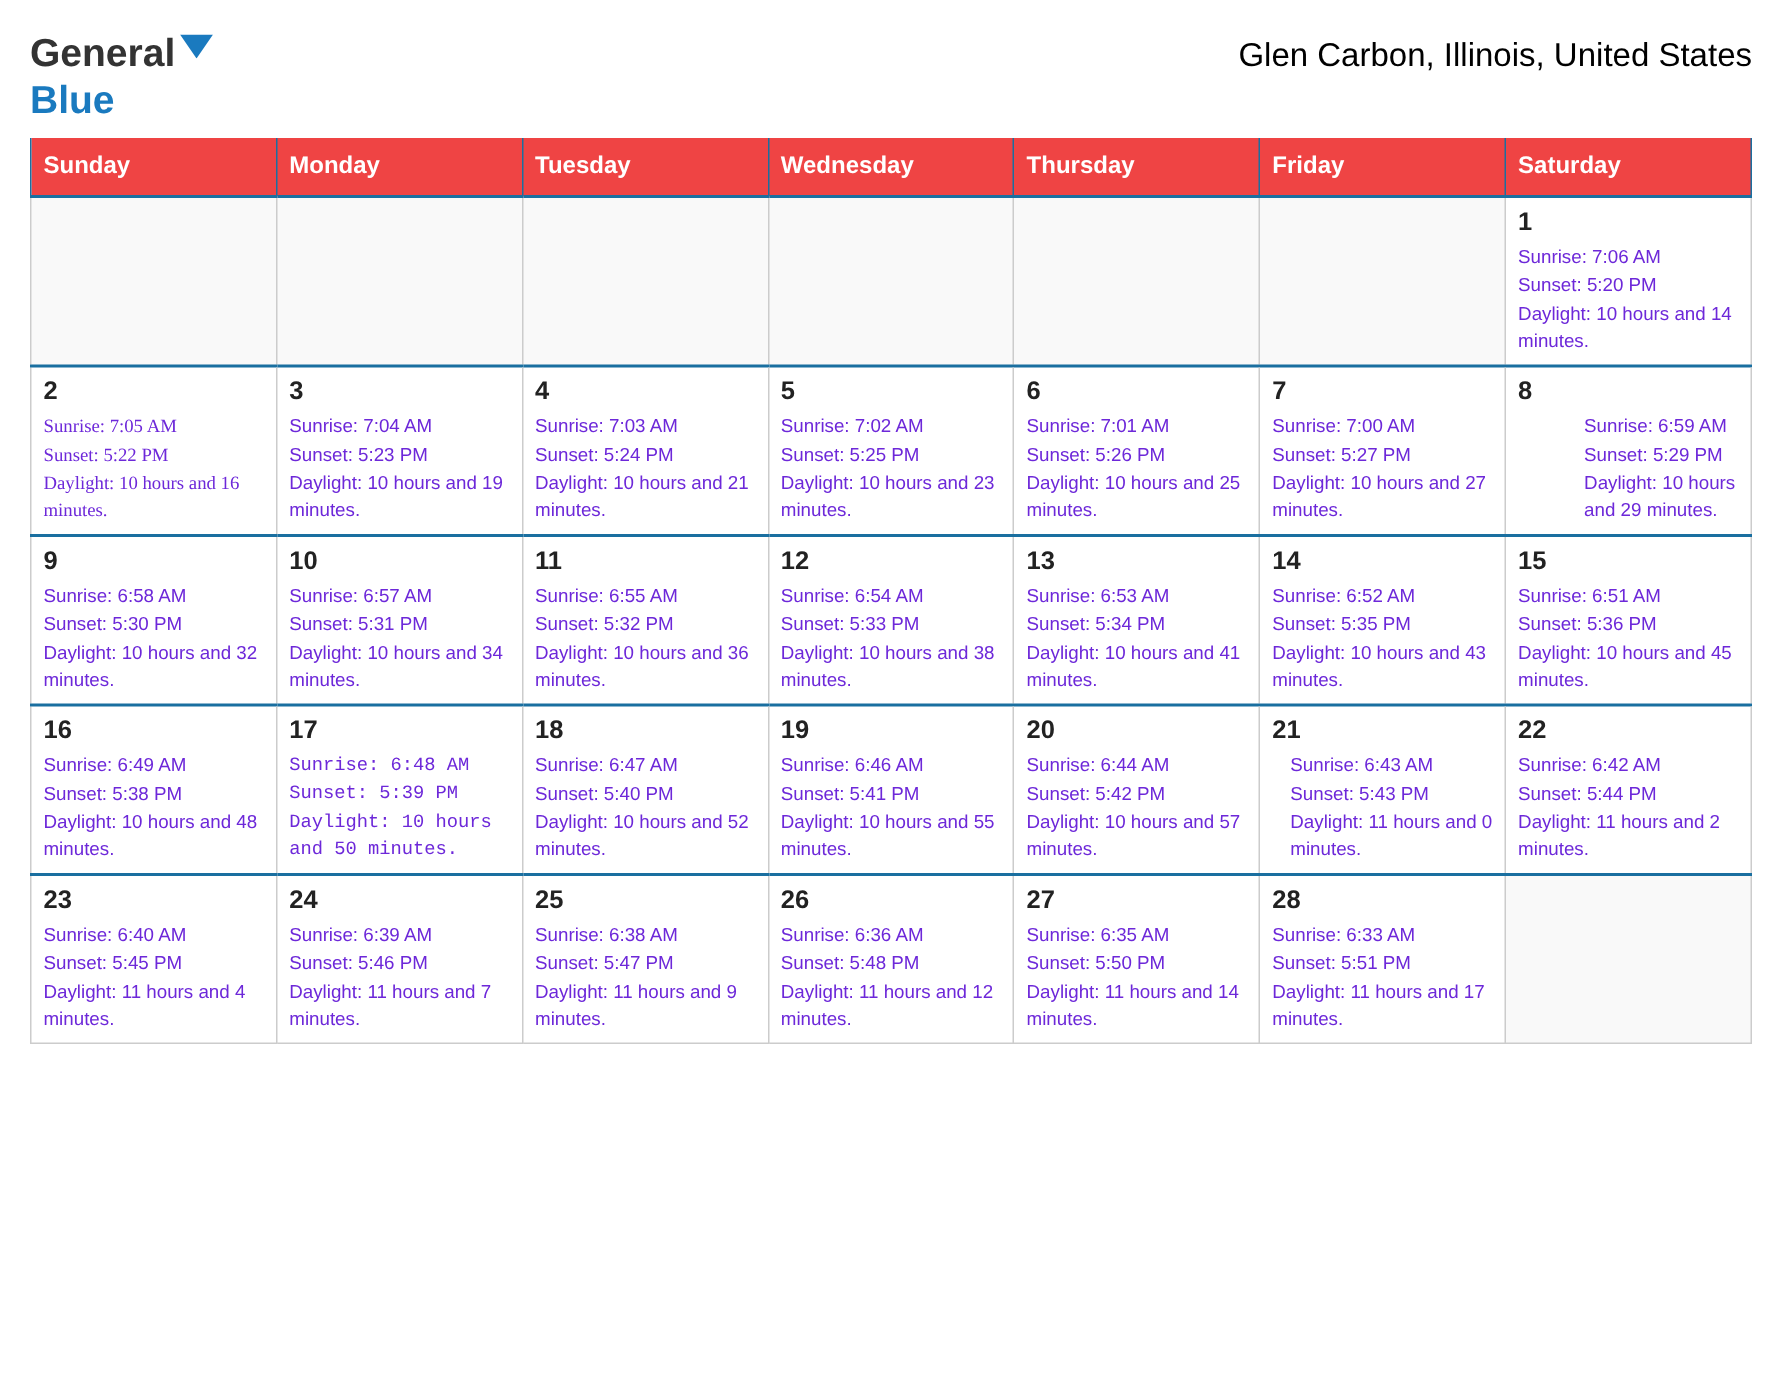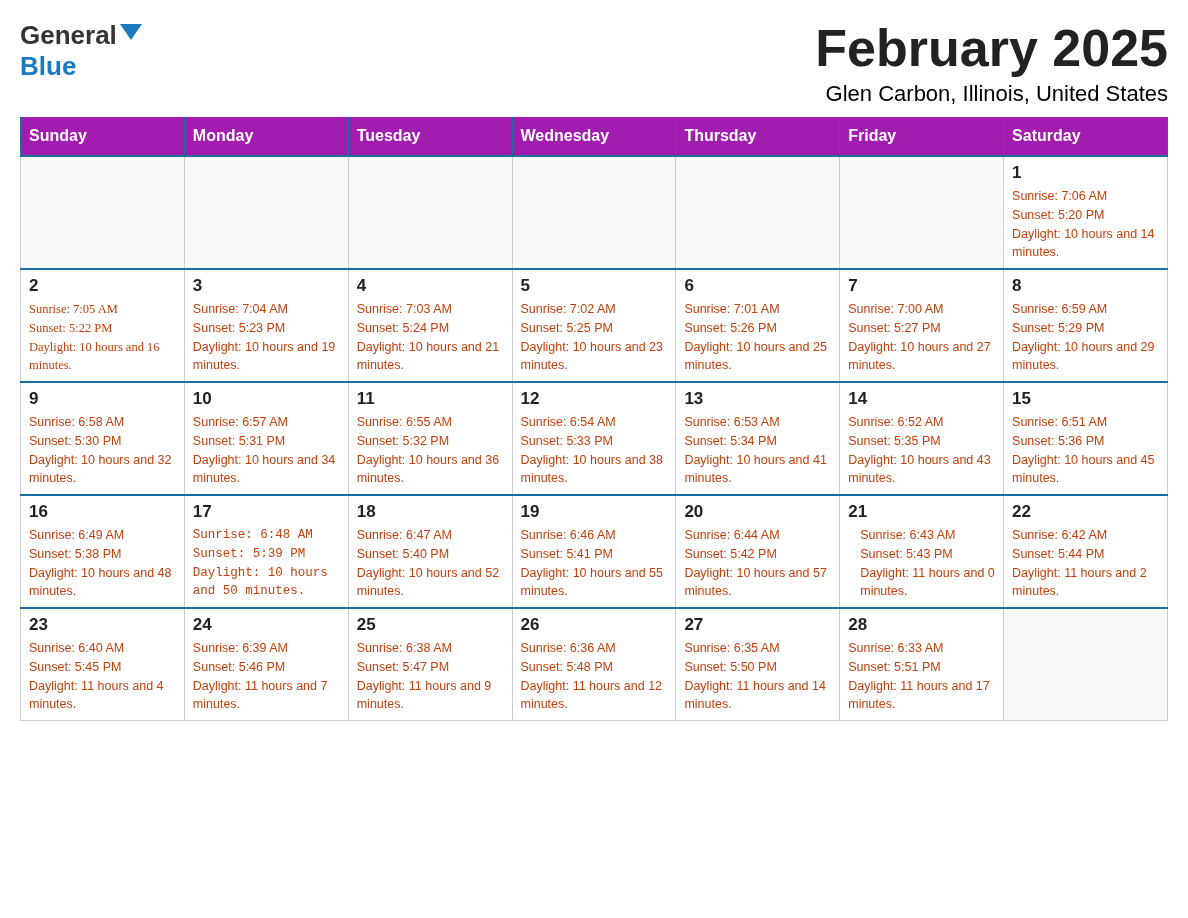--- a/index.html
+++ b/index.html
@@ -45,21 +45,21 @@
       font-size: 22px;
       color: #000000;
       margin-top: 4px;
     }
     .calendar {
       width: 100%;
       border-collapse: collapse;
       margin-top: 10px;
     }
     .calendar th {
-      background-color: #a21caf;
+      background-color: #ef4444;
       color: #fff;
       font-size: 16px;
       font-weight: bold;
       padding: 10px 8px;
       text-align: left;
       border: 1px solid #1a6fa0;
     }
     .calendar td {
       border: 1px solid #ccc;
       vertical-align: top;
@@ -73,21 +73,21 @@
       background: #f9f9f9;
     }
     .day-number {
       font-size: 17px;
       font-weight: bold;
       color: #222;
       margin-bottom: 4px;
     }
     .day-info {
       font-size: 12.5px;
-      color: #c2410c;
+      color: #6d28d9;
       line-height: 1.5;
     }
     .calendar tr td {
       border-top: 2px solid #1a6fa0;
     }
     .calendar thead tr th {
       border-top: none;
     }
   </style>
 </head>
@@ -99,21 +99,20 @@
       <span class="logo-line1">General</span>
       <span style="display:inline-block; margin-left:3px; position:relative; top:-2px;">
         <svg width="22" height="16" viewBox="0 0 22 16">
           <polygon points="0,0 22,0 11,16" fill="#1a7abf"></polygon>
         </svg>
       </span>
     </div>
     <div class="logo-line2">Blue</div>
   </div>
   <div class="title-area">
-    <div class="month-title">February 2025</div>
     <div class="location-title">Glen Carbon, Illinois, United States</div>
   </div>
 </div>
 
 <table class="calendar">
   <thead>
     <tr>
     <th>Sunday</th>
         <th>Monday</th>
         <th>Tuesday</th>
@@ -170,21 +169,21 @@
 Daylight: 10 hours and 25 minutes.</div>
         </td>
         <td>
           <div class="day-number">7</div>
           <div class="day-info" style="white-space: pre-line;">Sunrise: 7:00 AM
 Sunset: 5:27 PM
 Daylight: 10 hours and 27 minutes.</div>
         </td>
         <td>
           <div class="day-number">8</div>
-          <div class="day-info" style="white-space: pre-line;">Sunrise: 6:59 AM
+          <div class="day-info" style="white-space: pre-line; margin-left: 44px;">Sunrise: 6:59 AM
 Sunset: 5:29 PM
 Daylight: 10 hours and 29 minutes.</div>
         </td>
       </tr>
       <tr>
         <td>
           <div class="day-number">9</div>
           <div class="day-info" style="white-space: pre-line;">Sunrise: 6:58 AM
 Sunset: 5:30 PM
 Daylight: 10 hours and 32 minutes.</div>

